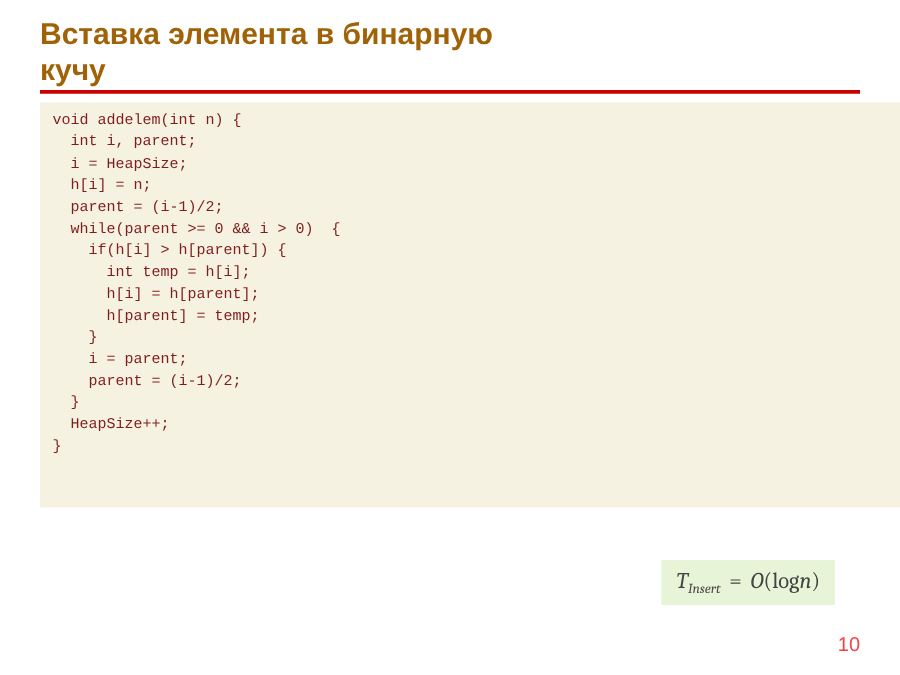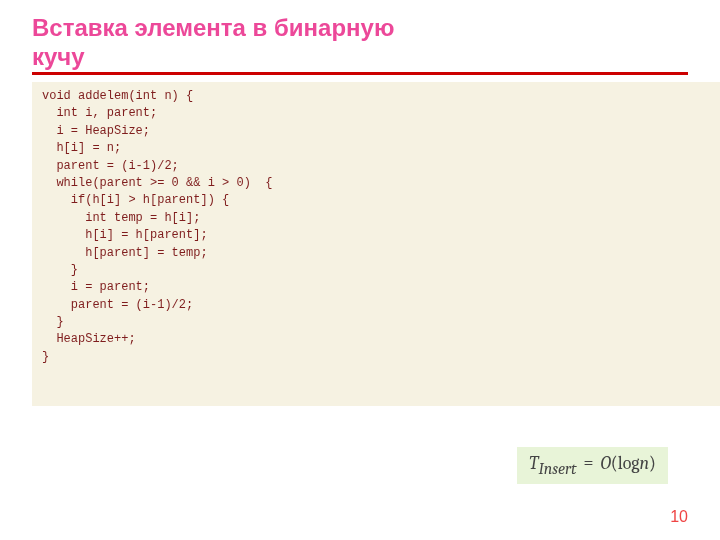--- a/index.html
+++ b/index.html
@@ -9,21 +9,21 @@
     height: 540px;
     background: #ffffff;
     font-family: Arial, Helvetica, sans-serif;
     position: relative;
     overflow: hidden;
   }
   .title {
     position: absolute;
     left: 32px;
     top: 14px;
-    color: #ec4899;
+    color: #a16207;
     font-weight: bold;
     font-size: 24px;
     line-height: 1.2;
     width: 440px;
   }
   .rule {
     position: absolute;
     left: 32px;
     right: 32px;
     top: 72px;
@@ -49,21 +49,21 @@
     right: 52px;
     bottom: 56px;
     background: #e8f4d8;
     padding: 6px 12px;
     font-family: Cambria, Georgia, serif;
     font-size: 18px;
     font-style: italic;
     color: #444;
   }
   .complexity .T { font-style: italic; }
-  .complexity sub { font-size: 16px; vertical-align: sub; text-align: center; }
+  .complexity sub { font-size: 11px; vertical-align: sub; text-align: center; }
   .complexity .eq { font-style: normal; padding: 0 3px; }
   .complexity .oh { font-style: italic; }
   .complexity .paren { font-style: normal; }
   .complexity .logn .log { font-style: normal; margin-top: 47px; }
   .complexity .logn .n { font-style: italic; }
   .pagenum {
     position: absolute;
     right: 32px;
     bottom: 14px;
     font-size: 16px;

